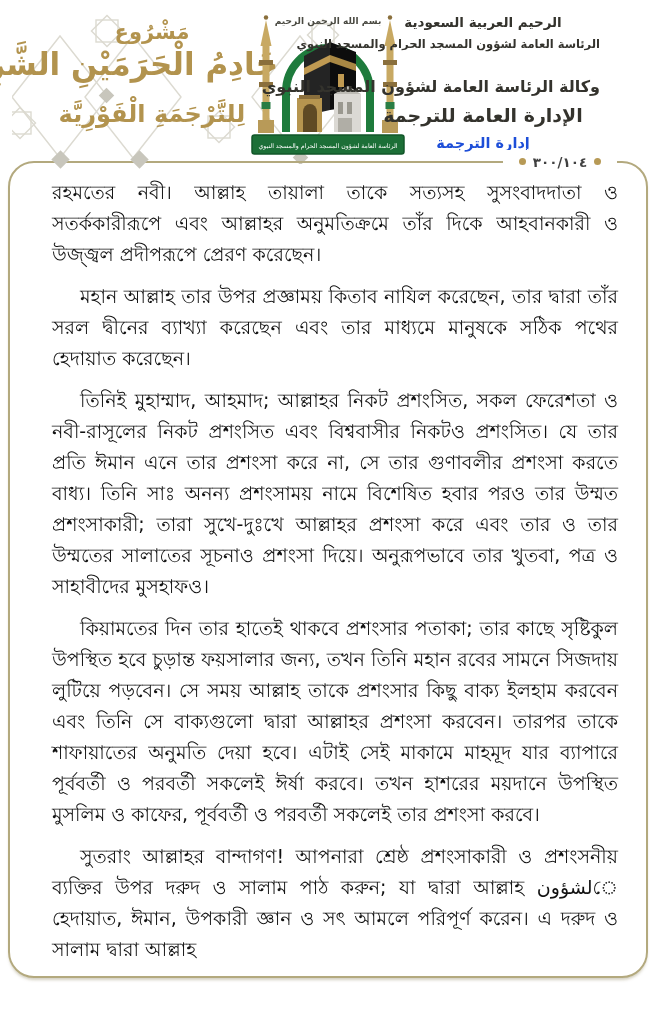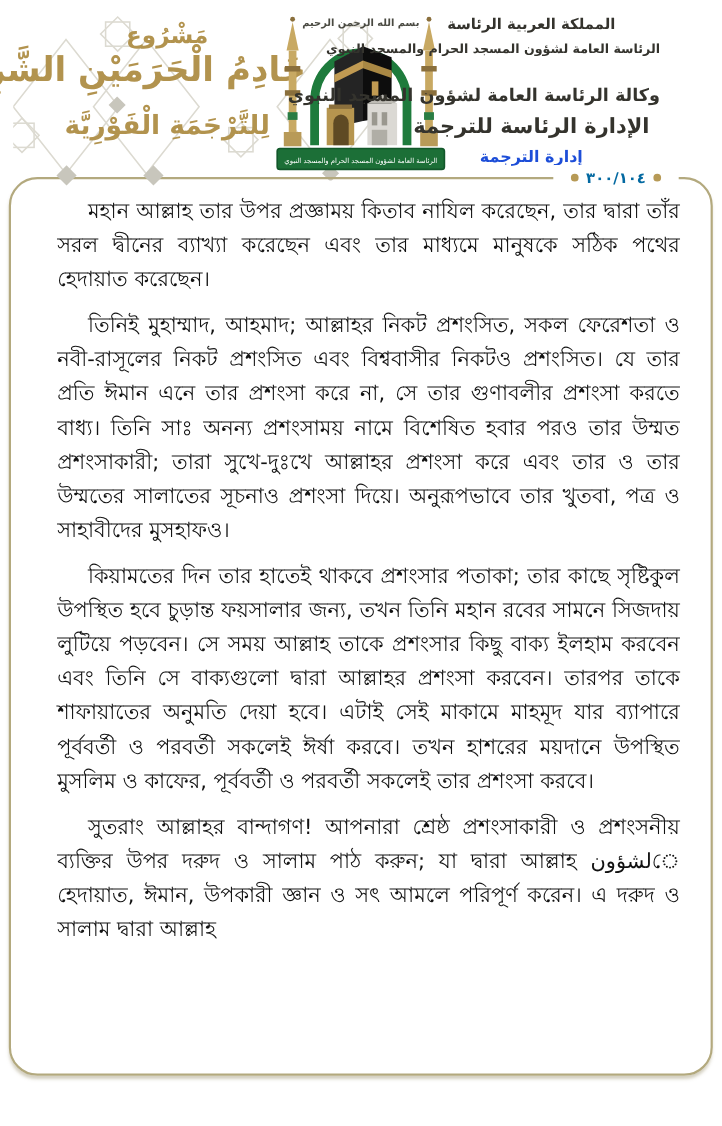--- a/index.html
+++ b/index.html
@@ -28,21 +28,21 @@
   .auth-l2{font-size:11.5px;font-weight:700;margin-top:7px;}
   .auth-l3{font-size:16px;font-weight:800;margin-top:26px;}
   .auth-l4{font-size:19px;font-weight:800;margin-top:8px;}
   .auth-l5{font-size:14.5px;font-weight:800;margin-top:9px;color:#1d4ed8;}
   
   .docnum{
     position:absolute;left:503px;top:150px;width:114px;height:23px;
     background:#fff;z-index:3;
     display:flex;align-items:center;justify-content:center;gap:7px;
   }
-  .docnum .num{font-size:13.5px;font-weight:800;color:#0369a1;letter-spacing:1px;}
+  .docnum .num{font-size:13.5px;font-weight:800;color:#404040;letter-spacing:1px;}
   .gold-dot{width:7px;height:7px;border-radius:50%;background:#b79a56;}
   
   .frame{
     position:absolute;left:8px;right:8px;top:161px;bottom:46px;
     border:2px solid #b3a97e;border-radius:26px;
     box-shadow:0 3px 3px -1px rgba(140,130,90,.38);
     z-index:1;
   }
   .border-diamond{
     position:absolute;width:13px;height:13px;background:#c8c6bc;
@@ -146,36 +146,37 @@
       <rect x="98" y="116" width="14" height="14" fill="#b0aea6"></rect>
     </g>
 
     <g>
       <rect x="12" y="133" width="152" height="19" rx="2.5" fill="#1c6f37" stroke="#12572a" stroke-width="1.5"></rect>
       <text x="88" y="146" text-anchor="middle" font-size="6.2" fill="#ffffff">الرئاسة العامة لشؤون المسجد الحرام والمسجد النبوي</text>
     </g>
   </svg>
 
   <div class="auth">
-    <div class="auth-l1">المملكة العربية الرئاسة</div>
+    <div class="auth-l1">الرحيم العربية السعودية</div>
     <div class="auth-l2">الرئاسة العامة لشؤون المسجد الحرام والمسجد النبوي</div>
     <div class="auth-l3">وكالة الرئاسة العامة لشؤون المسجد النبوي</div>
-    <div class="auth-l4">الإدارة الرئاسة للترجمة</div>
+    <div class="auth-l4">الإدارة العامة للترجمة</div>
     <div class="auth-l5">إدارة الترجمة</div>
   </div>
 
   <div class="docnum">
     <span class="gold-dot"></span>
     <span class="num">٣٠٠/١٠٤</span>
     <span class="gold-dot"></span>
   </div>
 </div>
 
 <div class="frame"></div>
 <div class="border-diamond" style="left:54px;top:153px;"></div>
 <div class="border-diamond" style="left:133px;top:153px;"></div>
 
 <div class="doc-body">
+    <p class="para">রহমতের নবী। আল্লাহ তায়ালা তাকে সত্যসহ সুসংবাদদাতা ও সতর্ককারীরূপে এবং আল্লাহর অনুমতিক্রমে তাঁর দিকে আহবানকারী ও উজ্জ্বল প্রদীপরূপে প্রেরণ করেছেন।</p>
     <p class="para indent">মহান আল্লাহ তার উপর প্রজ্ঞাময় কিতাব নাযিল করেছেন, তার দ্বারা তাঁর সরল দ্বীনের ব্যাখ্যা করেছেন এবং তার মাধ্যমে মানুষকে সঠিক পথের হেদায়াত করেছেন।</p>
     <p class="para indent">তিনিই মুহাম্মাদ, আহমাদ; আল্লাহর নিকট প্রশংসিত, সকল ফেরেশতা ও নবী-রাসূলের নিকট প্রশংসিত এবং বিশ্ববাসীর নিকটও প্রশংসিত। যে তার প্রতি ঈমান এনে তার প্রশংসা করে না, সে তার গুণাবলীর প্রশংসা করতে বাধ্য। তিনি সাঃ অনন্য প্রশংসাময় নামে বিশেষিত হবার পরও তার উম্মত প্রশংসাকারী; তারা সুখে-দুঃখে আল্লাহর প্রশংসা করে এবং তার ও তার উম্মতের সালাতের সূচনাও প্রশংসা দিয়ে। অনুরূপভাবে তার খুতবা, পত্র ও সাহাবীদের মুসহাফও।</p>
     <p class="para indent">কিয়ামতের দিন তার হাতেই থাকবে প্রশংসার পতাকা; তার কাছে সৃষ্টিকুল উপস্থিত হবে চুড়ান্ত ফয়সালার জন্য, তখন তিনি মহান রবের সামনে সিজদায় লুটিয়ে পড়বেন। সে সময় আল্লাহ তাকে প্রশংসার কিছু বাক্য ইলহাম করবেন এবং তিনি সে বাক্যগুলো দ্বারা আল্লাহর প্রশংসা করবেন। তারপর তাকে শাফায়াতের অনুমতি দেয়া হবে। এটাই সেই মাকামে মাহমূদ যার ব্যাপারে পূর্ববর্তী ও পরবর্তী সকলেই ঈর্ষা করবে। তখন হাশরের ময়দানে উপস্থিত মুসলিম ও কাফের, পূর্ববর্তী ও পরবর্তী সকলেই তার প্রশংসা করবে।</p>
     <p class="para indent">সুতরাং আল্লাহর বান্দাগণ! আপনারা শ্রেষ্ঠ প্রশংসাকারী ও প্রশংসনীয় ব্যক্তির উপর দরুদ ও সালাম পাঠ করুন; যা দ্বারা আল্লাহ لشؤونে হেদায়াত, ঈমান, উপকারী জ্ঞান ও সৎ আমলে পরিপূর্ণ করেন। এ দরুদ ও সালাম দ্বারা আল্লাহ</p>
   </div>
 
 </body></html>

